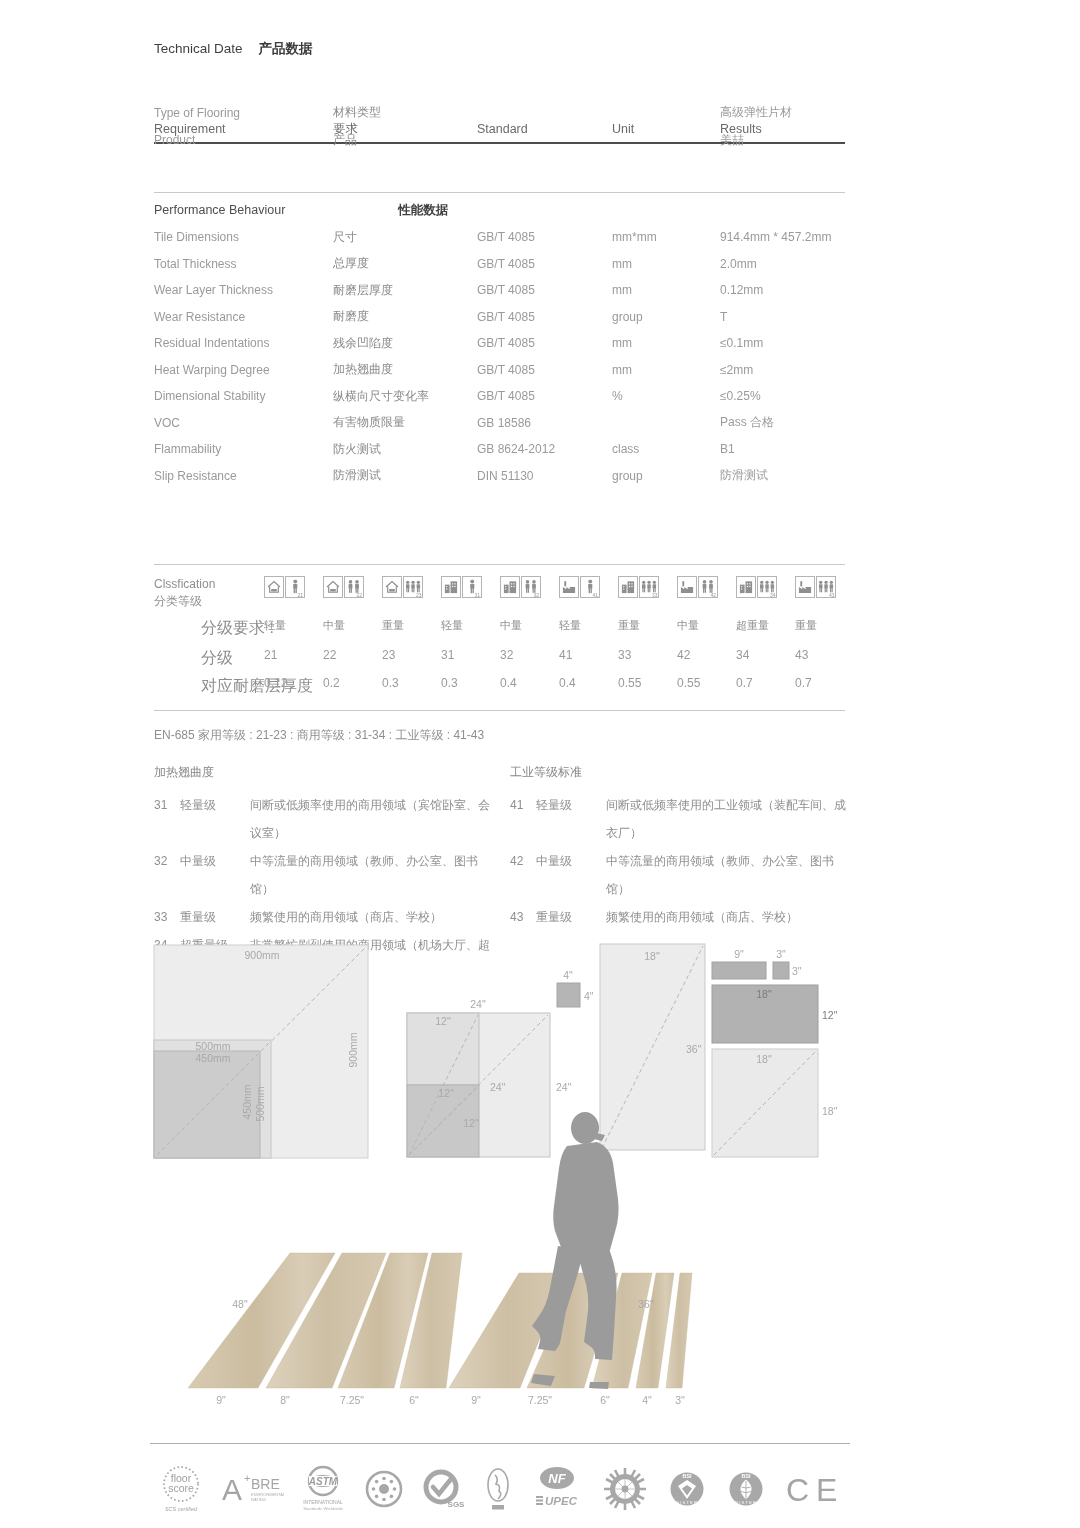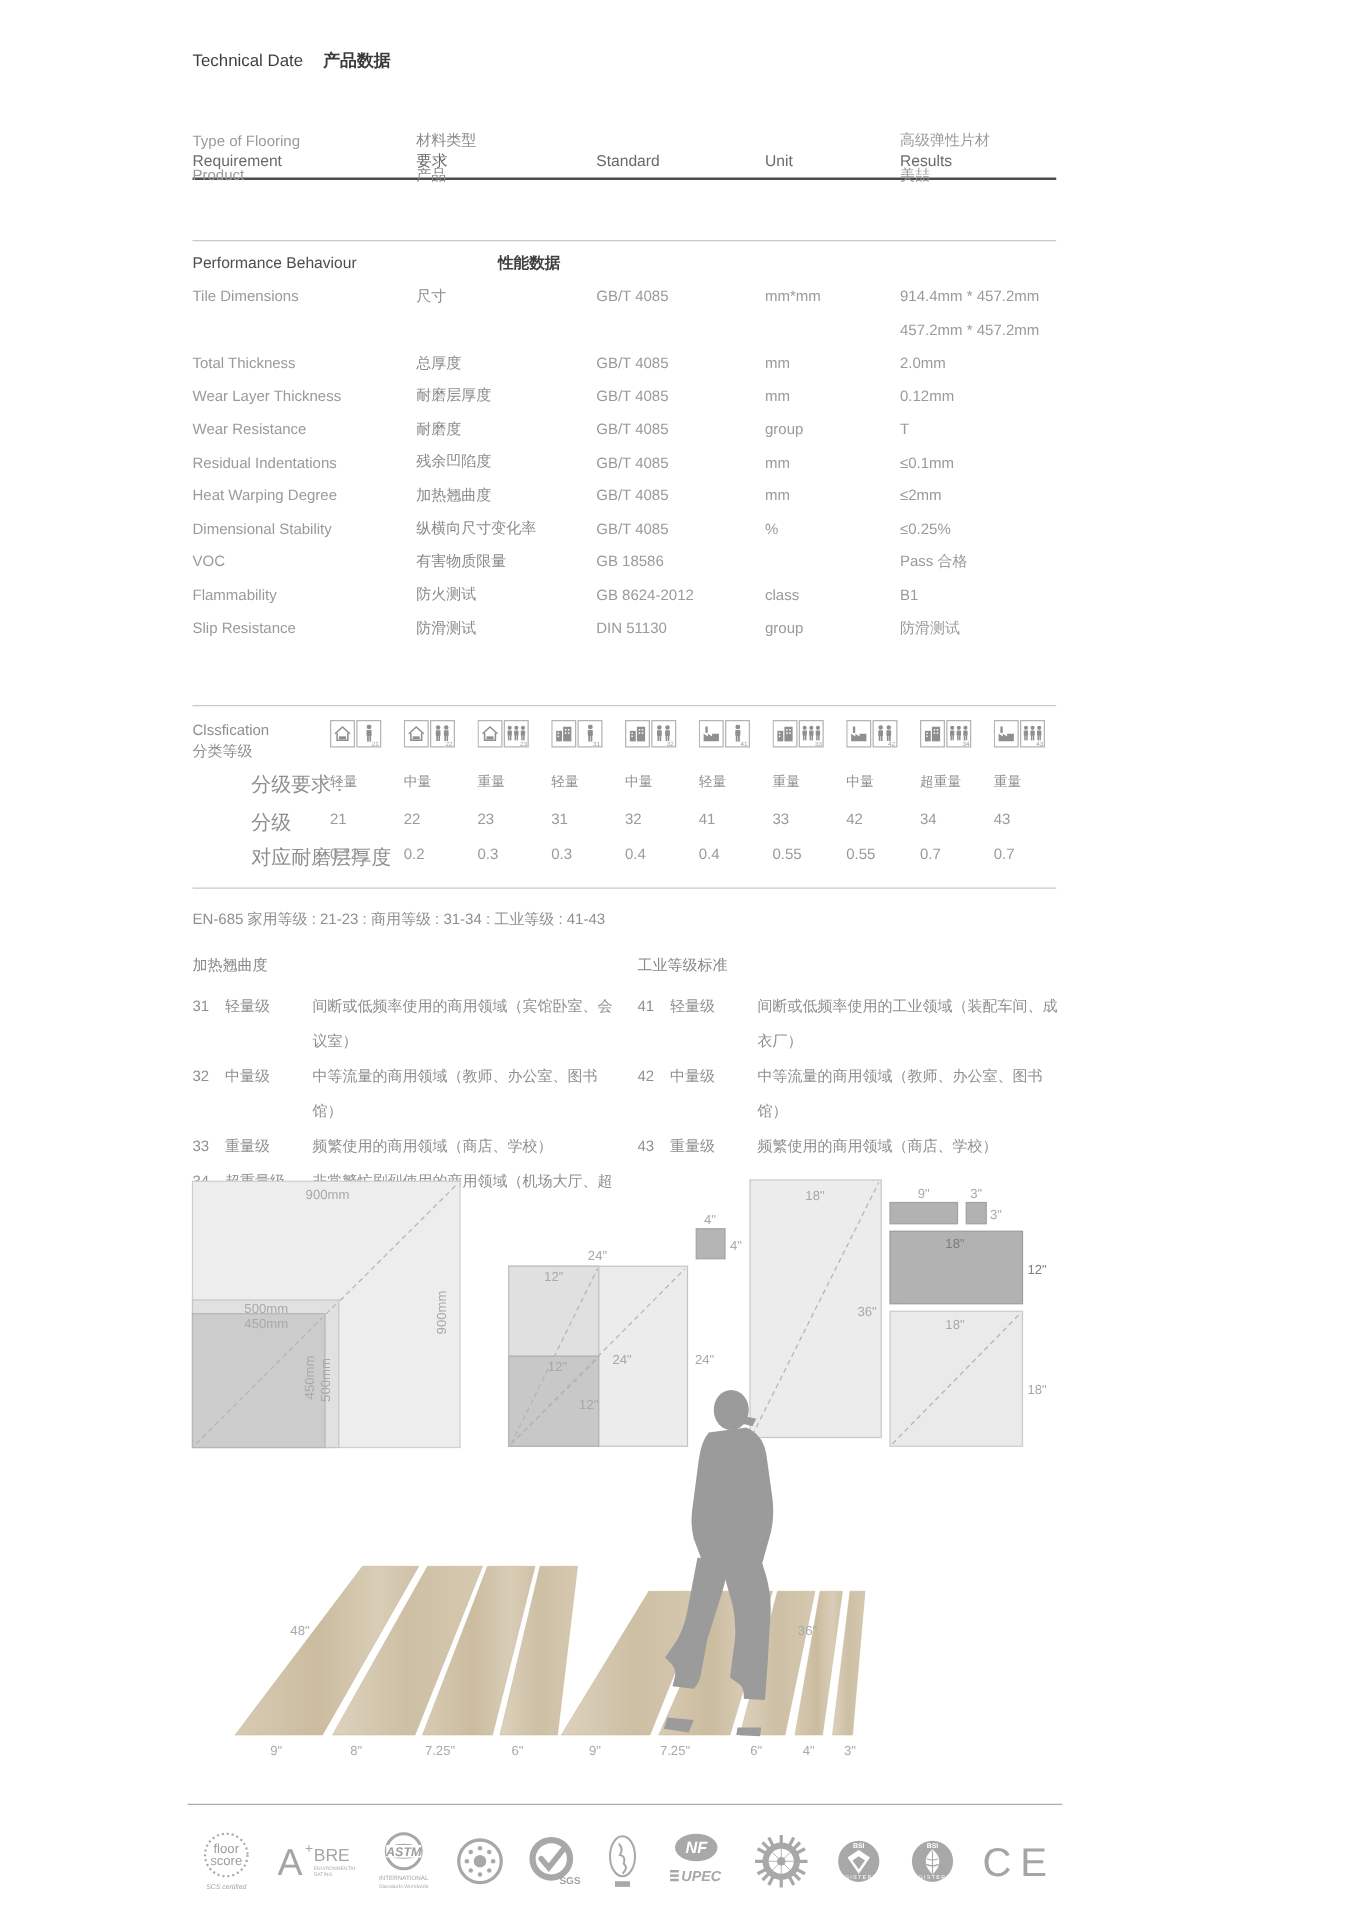--- a/index.html
+++ b/index.html
@@ -123,27 +123,20 @@
 
   <div class="abs rowsB">
     <div class="r grid5">
       <div class="cell-en">Tile Dimensions</div>
       <div class="cell-cn">尺寸</div>
       <div class="cell-std">GB/T 4085</div>
       <div class="cell-unit">mm*mm</div>
       <div class="cell-res">914.4mm * 457.2mm</div>
     </div>
     <div class="r grid5">
-      <div></div>
-        <div></div>
-        <div></div>
-        <div></div>
-      <div class="cell-res">457.2mm * 457.2mm</div>
-    </div>
-    <div class="r grid5">
       <div class="cell-en">Total Thickness</div>
       <div class="cell-cn">总厚度</div>
       <div class="cell-std">GB/T 4085</div>
       <div class="cell-unit">mm</div>
       <div class="cell-res">2.0mm</div>
     </div>
     <div class="r grid5">
       <div class="cell-en">Wear Layer Thickness</div>
       <div class="cell-cn">耐磨层厚度</div>
       <div class="cell-std">GB/T 4085</div>

